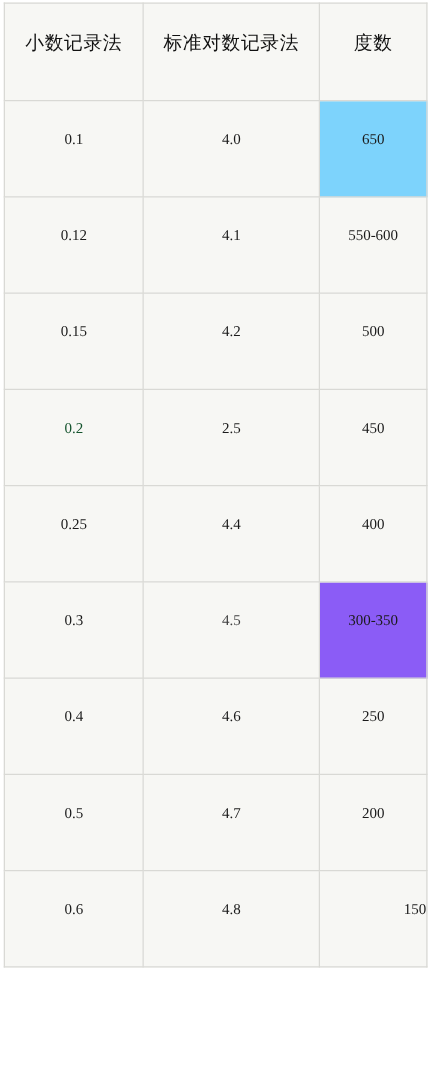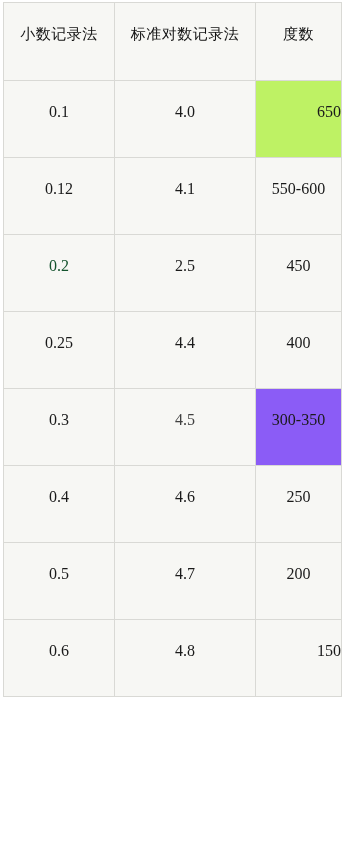--- a/index.html
+++ b/index.html
@@ -64,21 +64,21 @@
 
   .header-text {
     font-family: "DejaVu Sans", "Liberation Sans", sans-serif;
     font-size: 15px;
     letter-spacing: 0.5px;
     color: #111111;
   }
 
   .value-text {
     font-family: "Liberation Serif", "DejaVu Serif", serif;
-    font-size: 16px;
+    font-size: 12px;
     color: #1a1a1a;
   }
 
   .caret {
     display: inline-block;
     width: 1px;
     height: 16px;
     background: #000000;
     vertical-align: -3px;
     margin-left: 0px;
@@ -111,33 +111,44 @@
     </thead>
 
     <tbody>
       <tr>
         <td style="background: rgb(247, 247, 244); border-color: rgb(217, 217, 213);">
             <span class="cell-inner value-text" style="color: rgb(26, 26, 26);">0.1</span>
           </td>
         <td style="background: rgb(247, 247, 244); border-color: rgb(217, 217, 213);">
             <span class="cell-inner value-text" style="color: rgb(26, 26, 26);">4.0</span>
           </td>
-        <td style="background: #bef264; border-color: rgb(217, 217, 213); text-align: right;">
+        <td style="background: #7dd3fc; border-color: rgb(217, 217, 213);">
             <span class="cell-inner value-text" style="color: rgb(26, 26, 26);">650</span>
           </td>
       </tr>
       <tr>
         <td style="background: rgb(247, 247, 244); border-color: rgb(217, 217, 213);">
             <span class="cell-inner value-text" style="color: rgb(26, 26, 26);">0.12</span>
           </td>
         <td style="background: rgb(247, 247, 244); border-color: rgb(217, 217, 213);">
             <span class="cell-inner value-text" style="color: rgb(26, 26, 26);">4.1</span>
           </td>
         <td style="background: rgb(247, 247, 244); border-color: rgb(217, 217, 213);">
             <span class="cell-inner value-text" style="color: rgb(26, 26, 26);">550-600</span>
+          </td>
+      </tr>
+      <tr>
+        <td style="background: rgb(247, 247, 244); border-color: rgb(217, 217, 213);">
+            <span class="cell-inner value-text" style="color: rgb(26, 26, 26);">0.15</span>
+          </td>
+        <td style="background: rgb(247, 247, 244); border-color: rgb(217, 217, 213);">
+            <span class="cell-inner value-text" style="color: rgb(26, 26, 26);">4.2</span>
+          </td>
+        <td style="background: rgb(247, 247, 244); border-color: rgb(217, 217, 213);">
+            <span class="cell-inner value-text" style="color: rgb(26, 26, 26);">500</span>
           </td>
       </tr>
       <tr>
         <td style="background: rgb(247, 247, 244); border-color: rgb(217, 217, 213);">
             <span class="cell-inner value-text" style="color: #14532d; text-align: center;">0.2</span>
           </td>
         <td style="background: rgb(247, 247, 244); border-color: rgb(217, 217, 213);">
             <span class="cell-inner value-text" style="color: rgb(26, 26, 26);">2.5</span>
           </td>
         <td style="background: rgb(247, 247, 244); border-color: rgb(217, 217, 213);">

